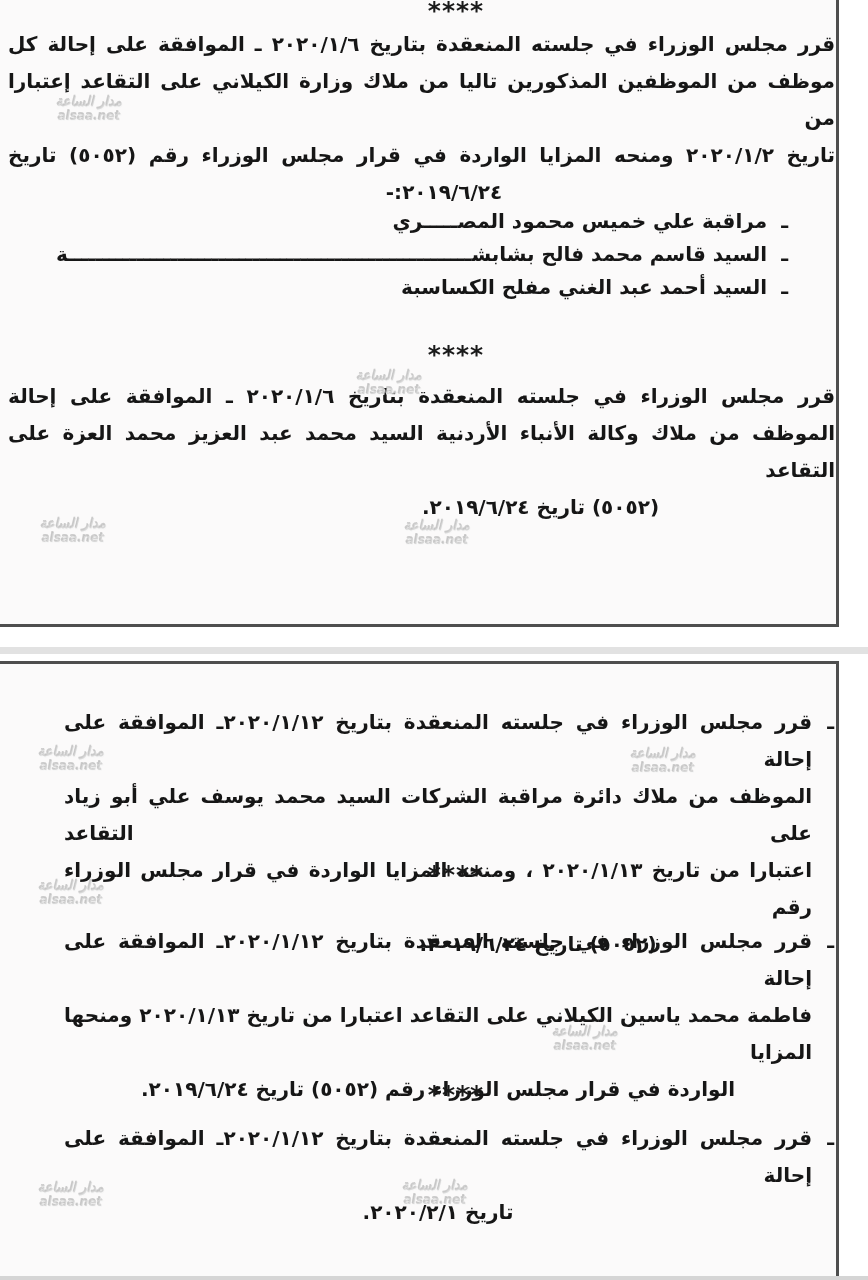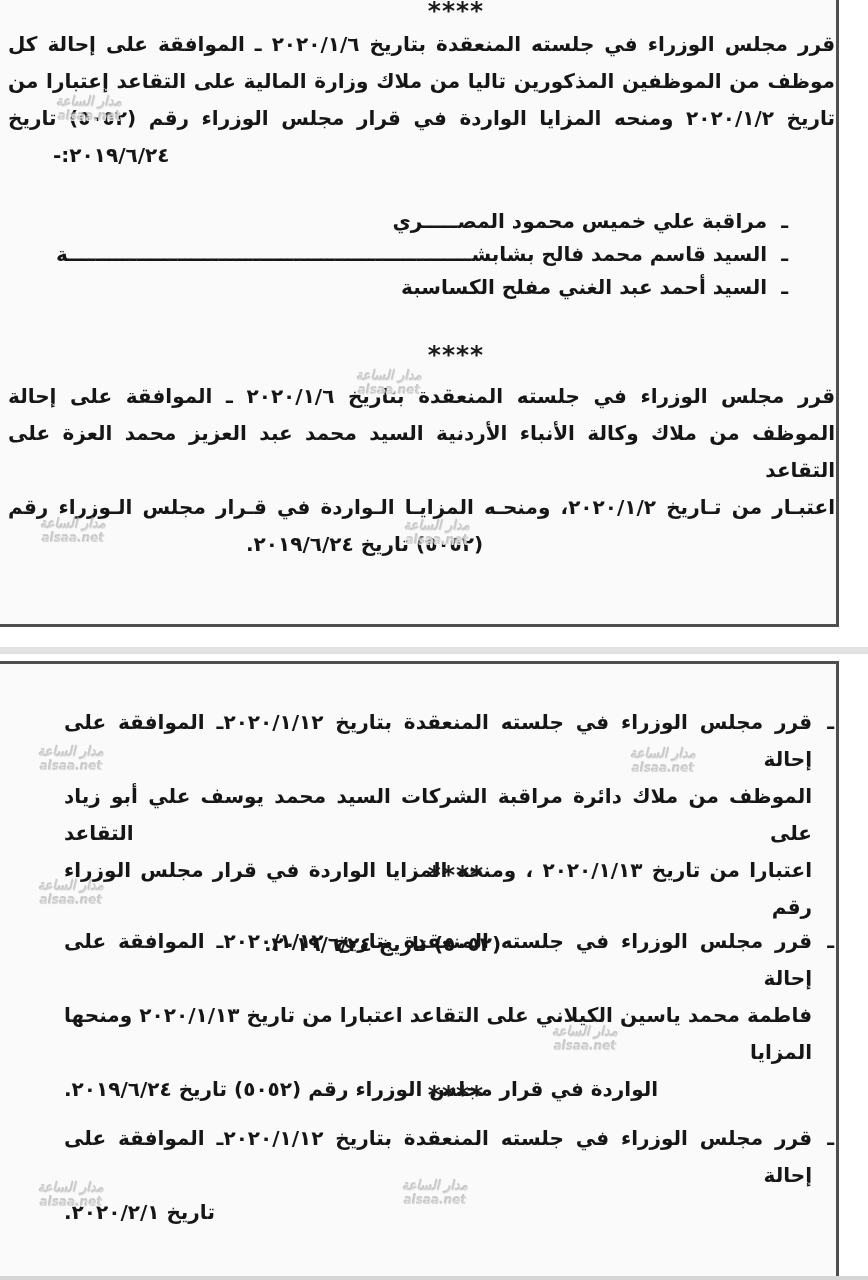--- a/index.html
+++ b/index.html
@@ -20,21 +20,21 @@
     position:absolute;left:0;width:100%;text-align:center;direction:ltr;
     font-size:25px;line-height:22px;letter-spacing:1px;color:#1a1a1a;
     transform:translateX(38px);z-index:2;
   }
   .para{
     position:absolute;direction:rtl;font-size:20px;line-height:37px;z-index:2;
   }
   .para-full{left:8px;right:1px;}
   .para-b2{left:64px;right:24px;}
   .jline{text-align:justify;text-align-last:justify;white-space:normal;}
-  .endline{text-align:left;}
+  .endline{text-align:center;}
   .hang-dash{position:absolute;right:-22px;top:0;line-height:37px;}
 
   .names{
     position:absolute;left:0;right:48px;direction:rtl;
     font-size:20px;line-height:33px;z-index:2;
   }
   .name-row{display:flex;gap:14px;align-items:baseline;}
   .name-dash{flex:none;}
 
   .wm{
@@ -49,21 +49,21 @@
 <body>
 
 <div class="page">
 
   <div class="scan-block block-1">
 
     <div class="sep" style="top:0px;">****</div>
 
     <div class="para para-full" style="top:26px;">
       <div class="jline">قرر مجلس الوزراء في جلسته المنعقدة بتاريخ ٢٠٢٠/١/٦ ـ الموافقة على إحالة كل</div>
-      <div class="jline">موظف من الموظفين المذكورين تاليا من ملاك وزارة المالية على التقاعد إعتبارا من</div>
+      <div class="jline">موظف من الموظفين المذكورين تاليا من ملاك وزارة الكيلاني على التقاعد إعتبارا من</div>
       <div class="jline">تاريخ ٢٠٢٠/١/٢ ومنحه المزايا الواردة في قرار مجلس الوزراء رقم (٥٠٥٢) تاريخ</div>
       <div class="endline" style="padding-left:45px;">٢٠١٩/٦/٢٤:-</div>
     </div>
 
     <div class="names" style="top:205px;">
       <div class="name-row">
         <span class="name-dash">ـ</span>
         <span>مراقبة علي خميس محمود المصـــــري</span>
       </div>
       <div class="name-row">
@@ -74,21 +74,20 @@
         <span class="name-dash">ـ</span>
         <span>السيد أحمد عبد الغني مفلح الكساسبة</span>
       </div>
     </div>
 
     <div class="sep" style="top:344px;">****</div>
 
     <div class="para para-full" style="top:378px;">
       <div class="jline">قرر مجلس الوزراء في جلسته المنعقدة بتاريخ ٢٠٢٠/١/٦ ـ الموافقة على إحالة</div>
       <div class="jline">الموظف من ملاك وكالة الأنباء الأردنية السيد محمد عبد العزيز محمد العزة على التقاعد</div>
-      <div class="jline">اعتبـار من تـاريخ ٢٠٢٠/١/٢، ومنحـه المزايـا الـواردة في قـرار مجلس الـوزراء رقم</div>
       <div class="endline" style="padding-left:238px;">(٥٠٥٢) تاريخ ٢٠١٩/٦/٢٤.</div>
     </div>
   </div>
 
   <div class="gap-strip"></div>
 
   <div class="scan-block block-2">
 
     <div class="para para-b2" style="top:40px;">
       <span class="hang-dash">ـ</span>

